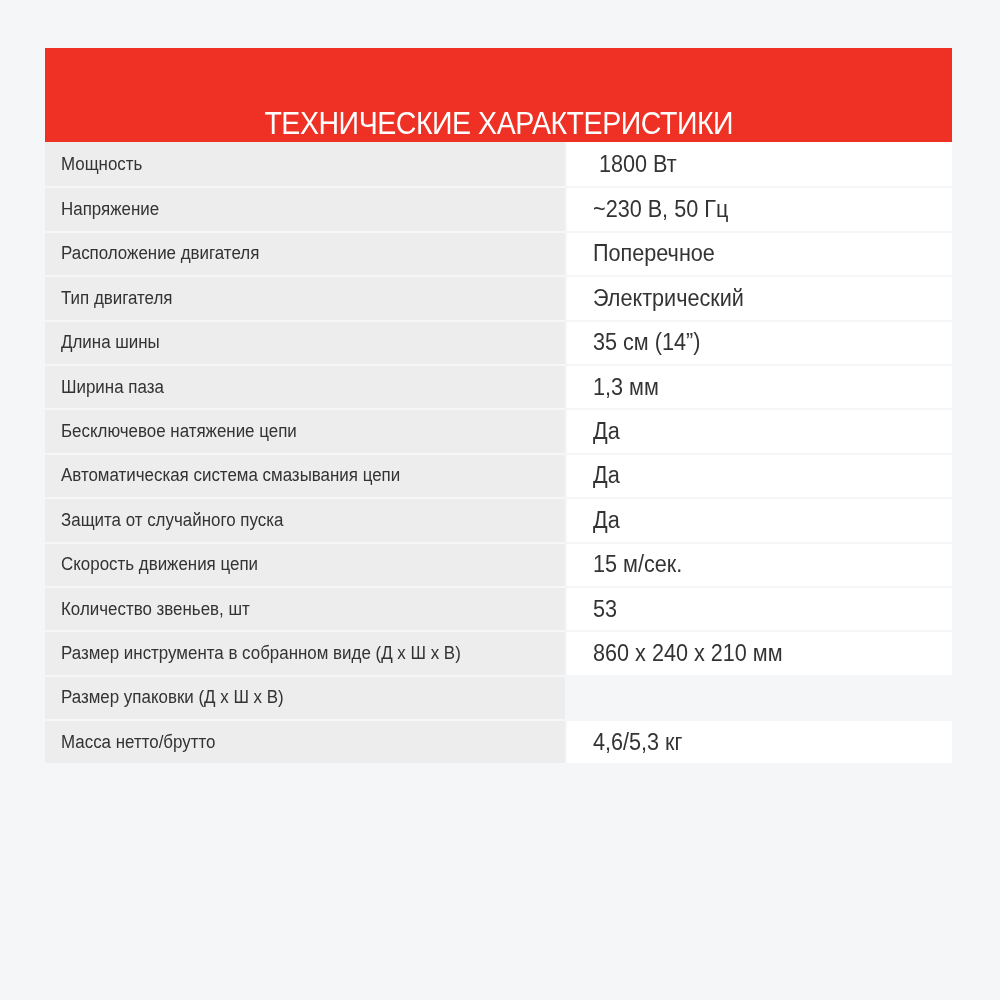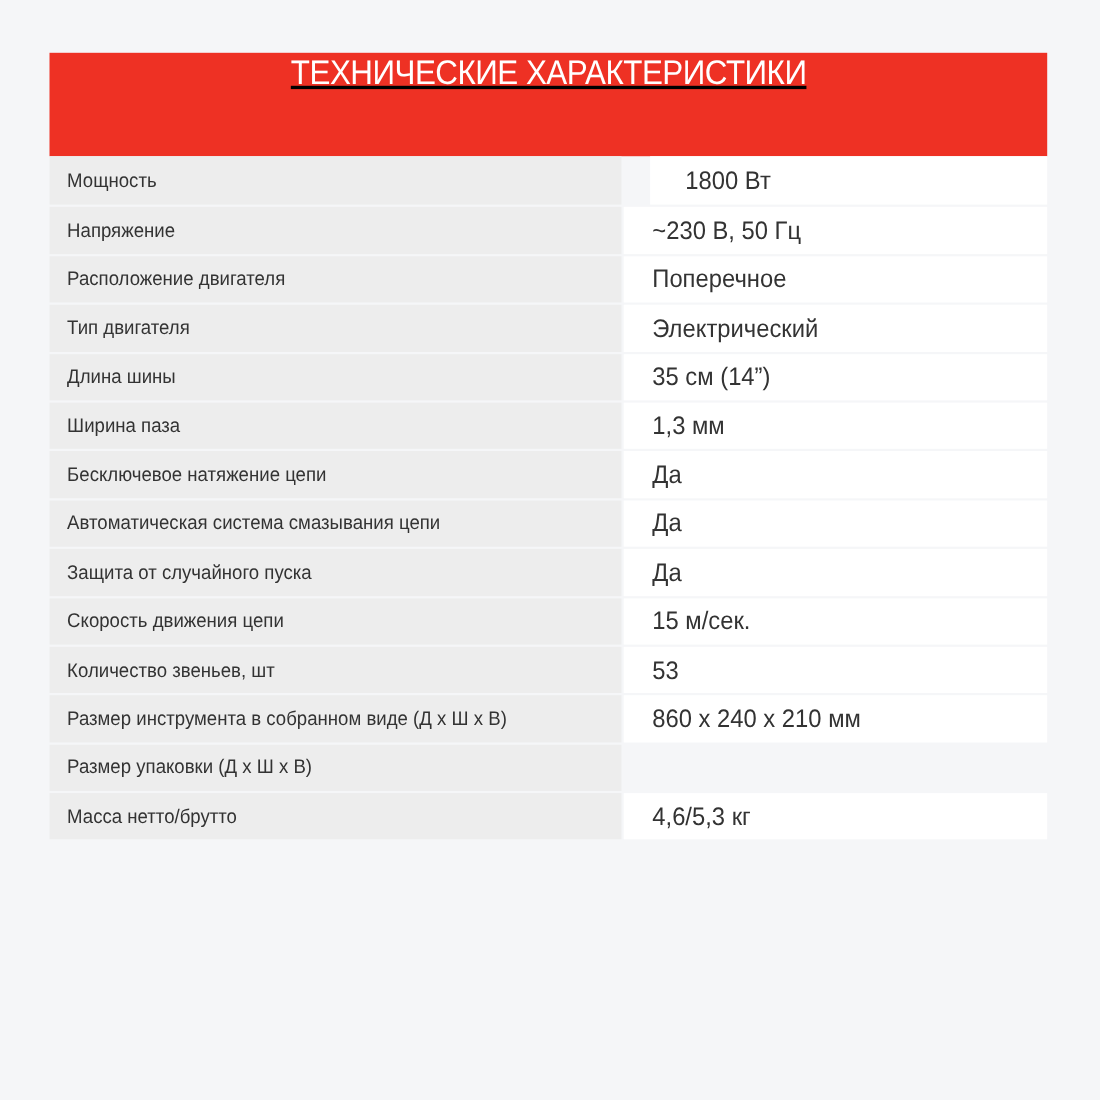--- a/index.html
+++ b/index.html
@@ -11,36 +11,36 @@
     overflow: hidden;
   }
   .spec-card {
     position: absolute;
     left: 45px; top: 48px;
     width: 907px;
   }
   .spec-header {
     height: 94px;
     background: #ee3124;
-    display: flex; align-items: flex-start; justify-content: center; text-decoration: underline;
+    display: flex; align-items: flex-end; justify-content: center;
   }
   .spec-title {
     color: #ffffff;
     font-size: 31px;
     letter-spacing: -0.5px;
     transform: scaleX(0.92);
     white-space: nowrap;
   }
   .spec-rows { display: flex; flex-direction: column; }
   .spec-row {
     display: flex;
     height: 42.4px;
     margin-top: 2px;
   }
-  .spec-row:first-child { margin-top: 0; height: 44.4px; gap: 24px; }
+  .spec-row:first-child { margin-top: 0; height: 44.4px; }
   .spec-label {
     width: 520px;
     background: #ededed;
     display: flex; align-items: center;
     padding-left: 16px;
     box-sizing: border-box;
     color: #333333;
     font-size: 18px;
     white-space: nowrap;
   }

